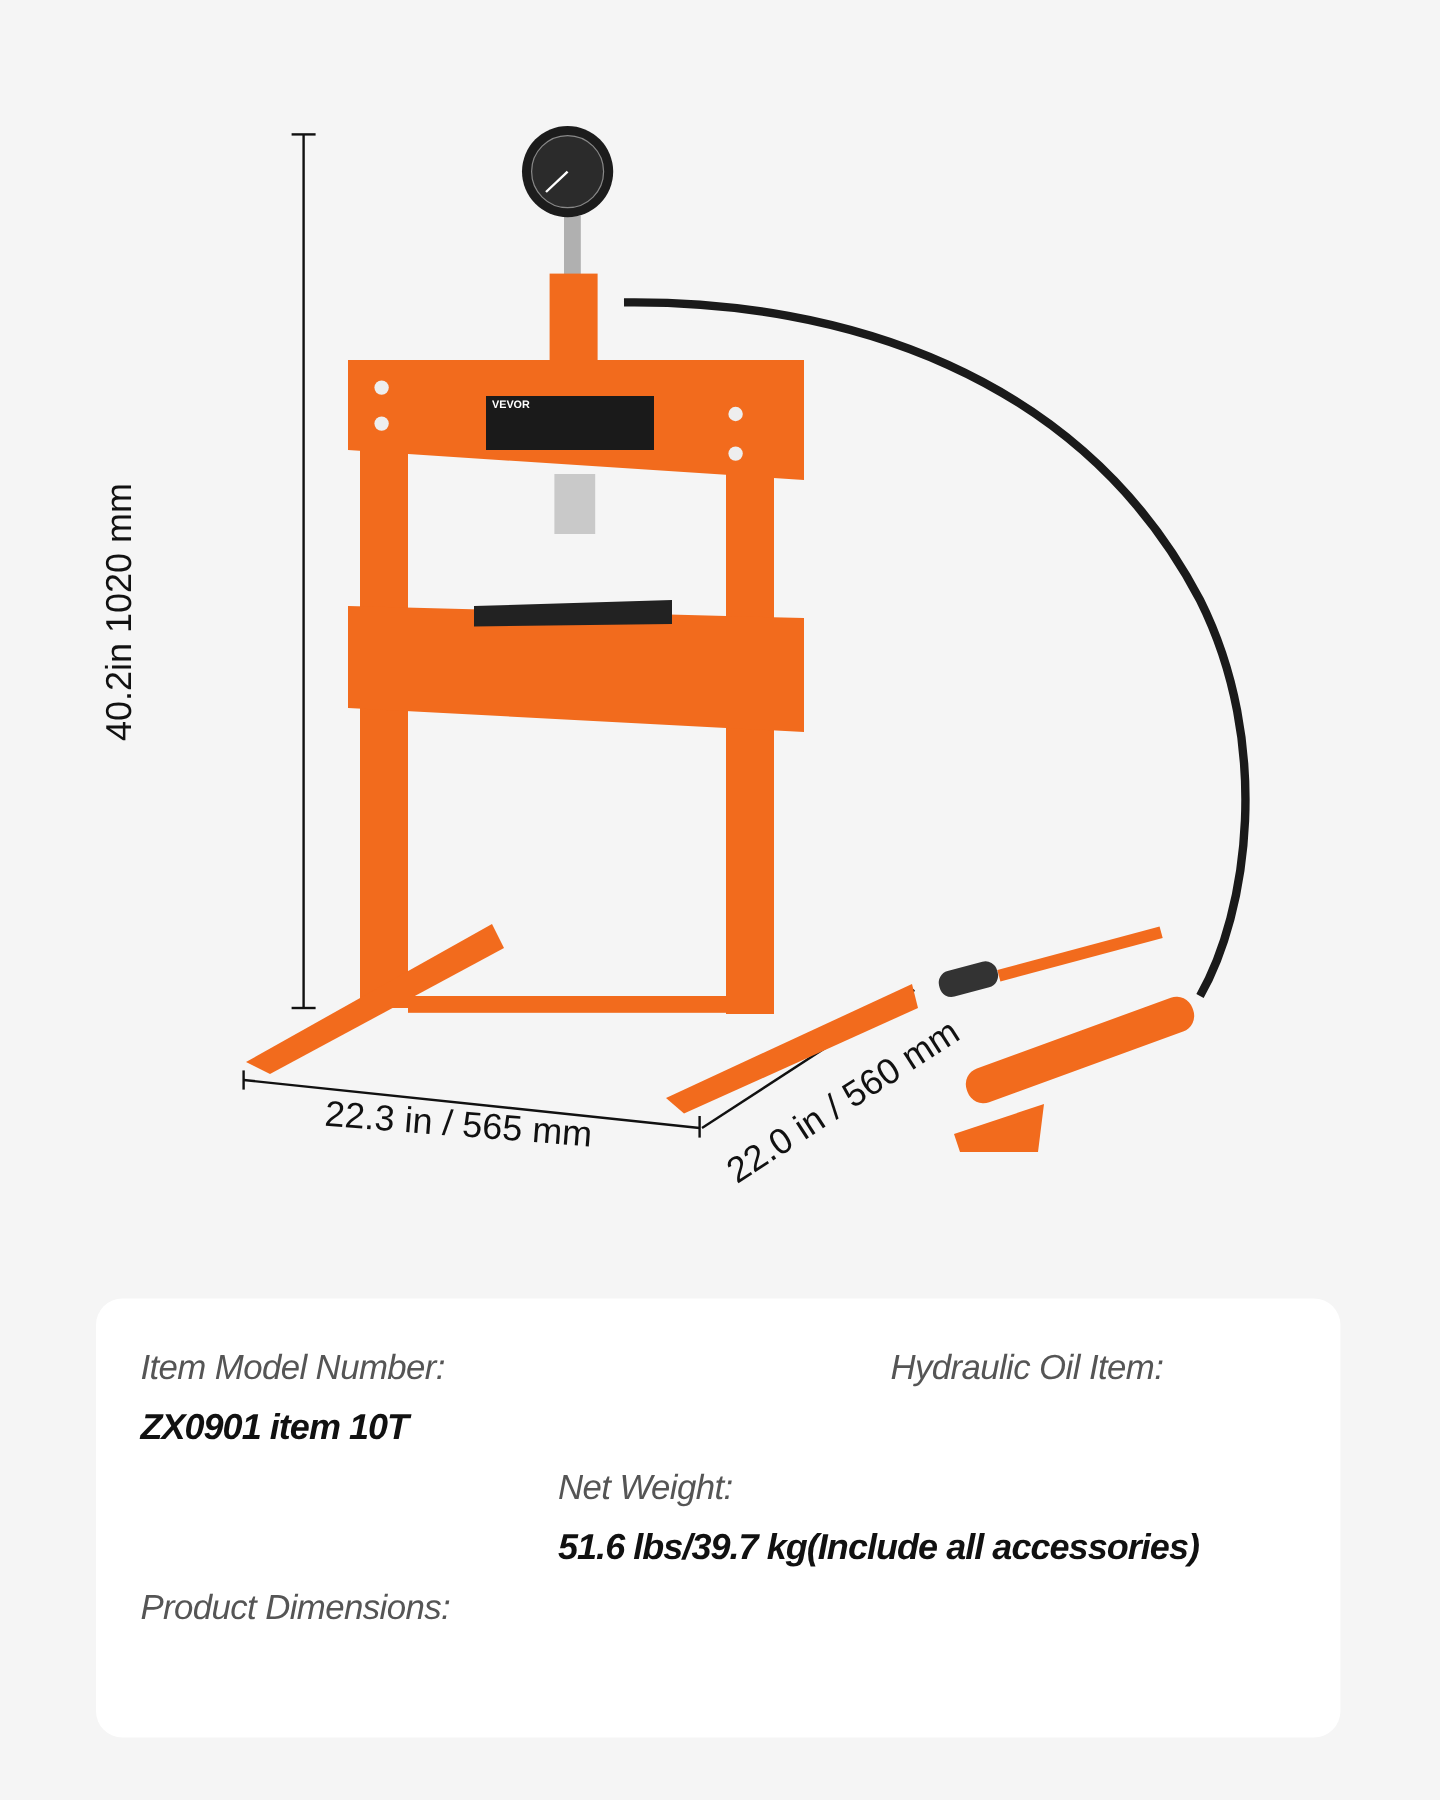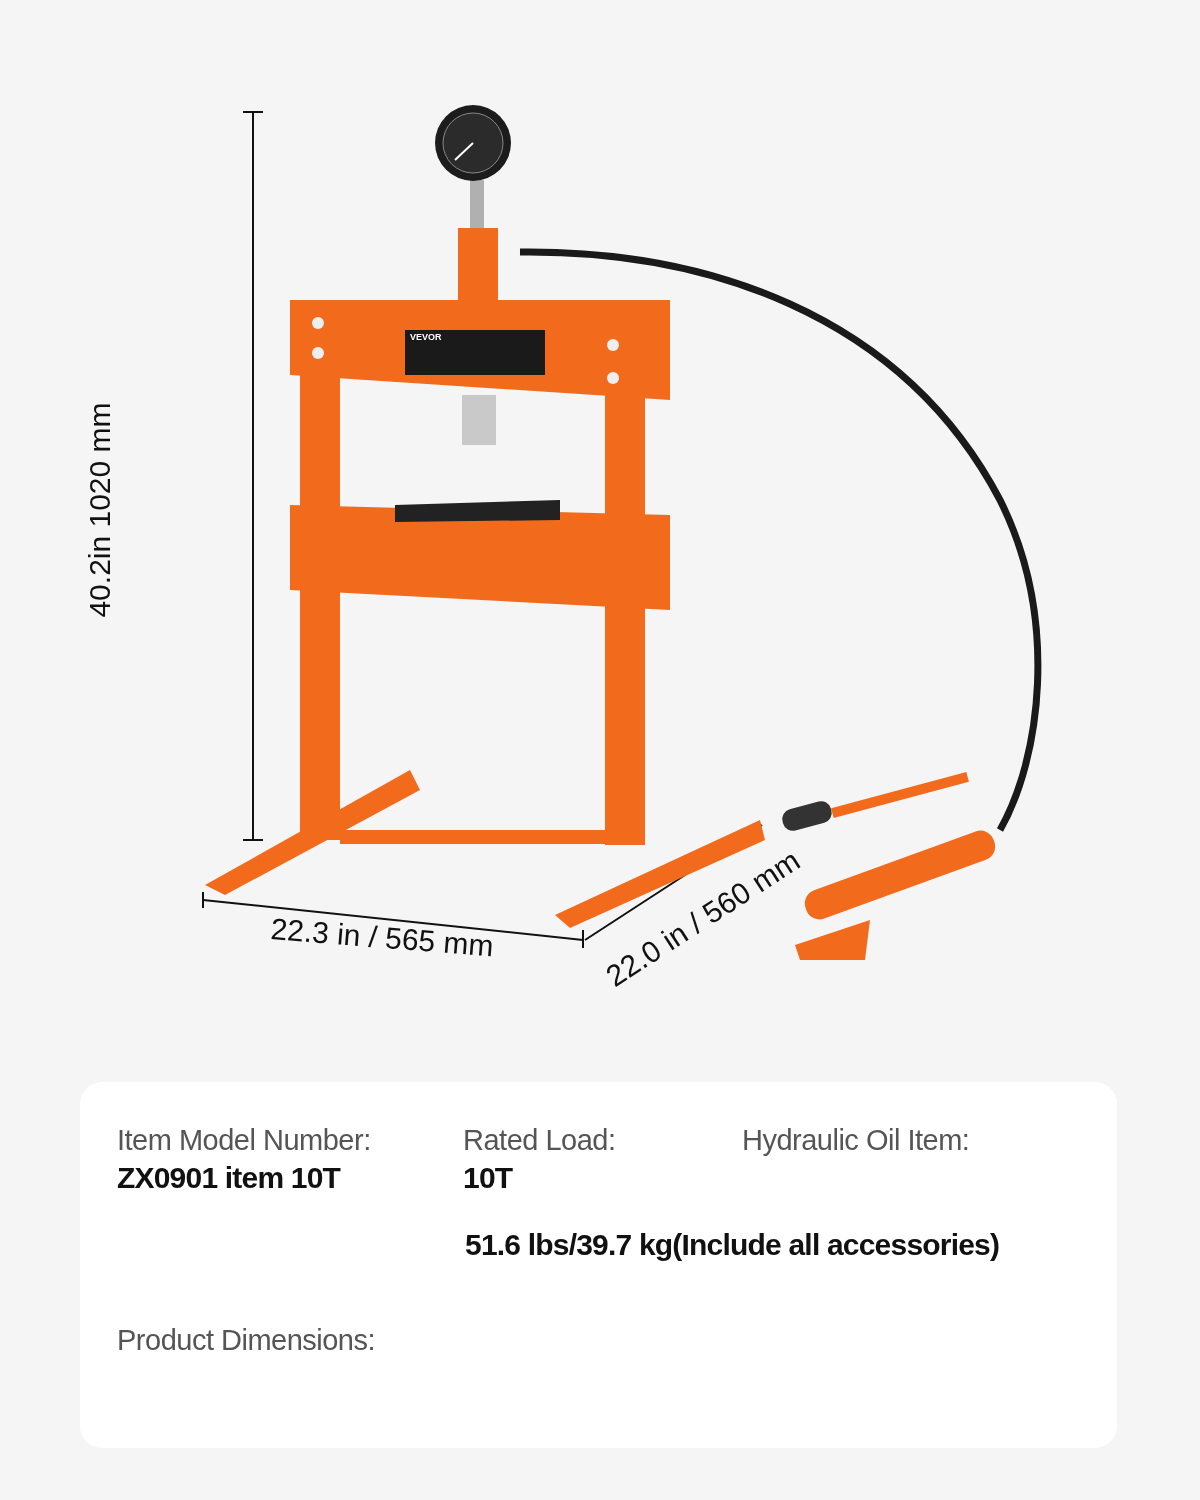--- a/index.html
+++ b/index.html
@@ -13,25 +13,25 @@
   .dim-text {
     position: absolute; font-family: "Liberation Sans", sans-serif;
     font-size: 30px; color: #111; white-space: nowrap;
   }
   .dim-h { left: 100px; top: 510px; transform: translate(-50%, -50%) rotate(-90deg); }
   .dim-w { left: 272px; top: 912px; transform: rotate(4.5deg); transform-origin: left top; }
   .dim-d { left: 600px; top: 965px; transform: rotate(-33deg); transform-origin: left top; }
 
   .spec-card {
     position: absolute; left: 80px; top: 1082px; width: 1037px; height: 366px;
-    background: #ffffff; border-radius: 22px;
+    background: #ffffff; border-radius: 22px; font-style: italic;
   }
   .spec { position: absolute; }
   .spec .label { font-size: 29px; color: #555; letter-spacing: -0.5px; white-space: nowrap; }
-  .spec .value { font-size: 30px; font-weight: bold; color: #111; margin-top: 4px; letter-spacing: -0.8px; white-space: nowrap; }
+  .spec .value { font-size: 30px; font-weight: bold; color: #111; margin-top: 16px; letter-spacing: -0.8px; white-space: nowrap; }
 </style>
 </head>
 <body>
 
 <div class="stage">
   <svg width="1200" height="1060" viewBox="0 0 1200 1060" xmlns="http://www.w3.org/2000/svg">
 
     <g stroke="#111" stroke-width="2">
       <line x1="253" y1="112" x2="253" y2="840"></line>
       <line x1="243" y1="112" x2="263" y2="112"></line>
@@ -93,26 +93,23 @@
   <div class="dim-text dim-h">40.2in 1020 mm</div>
   <div class="dim-text dim-w">22.3 in / 565 mm</div>
   <div class="dim-text dim-d">22.0 in / 560 mm</div>
 </div>
 
 <div class="spec-card">
   <div class="spec" style="left:37px; top:42px;">
     <div class="label">Item Model Number:</div>
     <div class="value">ZX0901 item 10T</div>
   </div>
-  <div class="spec" style="left:383px; top:42px;">
-    <div class="label">Rated Load:</div>
-    <div class="value">10T</div>
-  </div>
   <div class="spec" style="left:662px; top:42px;">
     <div class="label">Hydraulic Oil Item:</div>
   </div>
   <div class="spec" style="left:385px; top:142px;">
+    <div class="label">Net Weight:</div>
     <div class="value">51.6 lbs/39.7 kg(Include all accessories)</div>
   </div>
   <div class="spec" style="left:37px; top:242px;">
     <div class="label">Product Dimensions:</div>
   </div>
 </div>
 
 </body></html>

